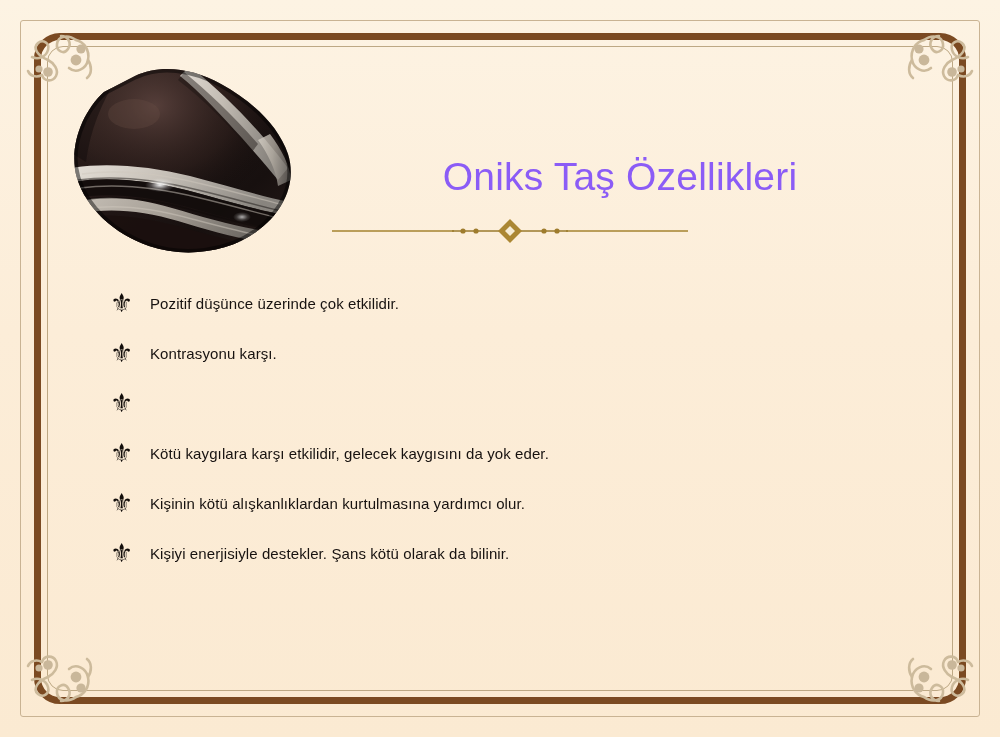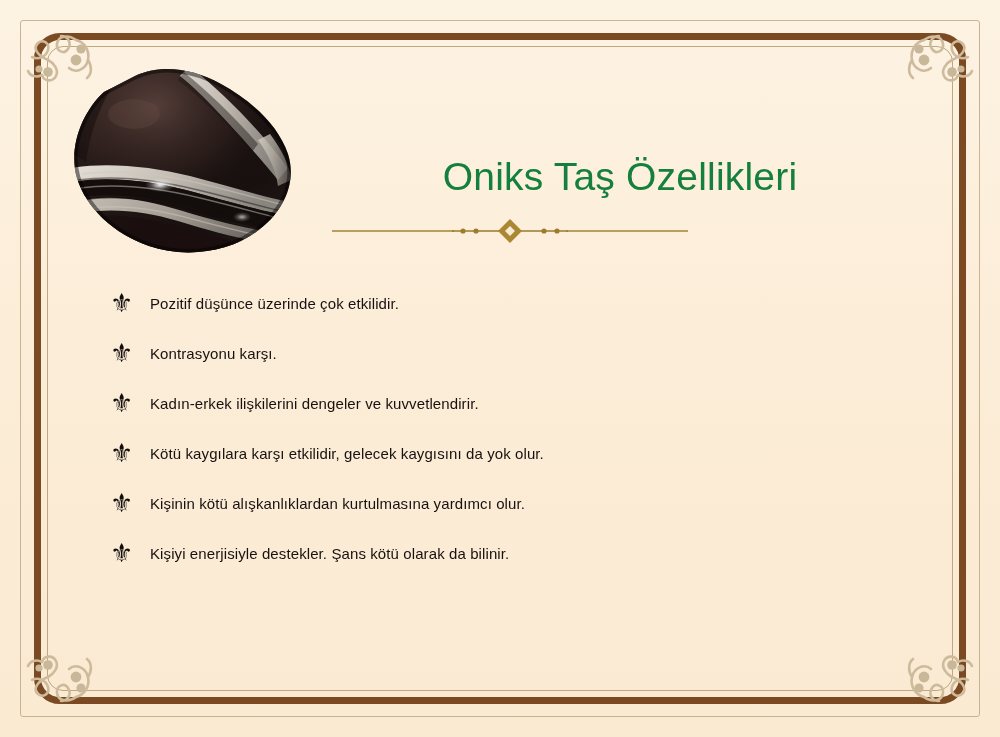--- a/index.html
+++ b/index.html
@@ -88,21 +88,21 @@
   
   #title {
     position: absolute;
     left: 300px;
     top: 155px;
     width: 640px;
     text-align: center;
     font-size: 39px;
     font-weight: 400;
     letter-spacing: 0.2px;
-    color: #15803d;
+    color: #8b5cf6;
     font-family: "Liberation Sans", sans-serif;
     white-space: nowrap;
   }
 
   
   #divider {
     position: absolute;
     left: 332px;
     top: 218px;
     width: 356px;
@@ -335,25 +335,24 @@
     <li>
       <span class="bullet">⚜</span>
       <span class="item-text">Pozitif düşünce üzerinde çok etkilidir.</span>
     </li>
     <li>
       <span class="bullet">⚜</span>
       <span class="item-text">Kontrasyonu karşı.</span>
     </li>
     <li>
       <span class="bullet">⚜</span>
-      <span class="item-text">Kadın-erkek ilişkilerini dengeler ve kuvvetlendirir.</span>
-    </li>
-    <li>
-      <span class="bullet">⚜</span>
-      <span class="item-text">Kötü kaygılara karşı etkilidir, gelecek kaygısını da yok olur.</span>
+    </li>
+    <li>
+      <span class="bullet">⚜</span>
+      <span class="item-text">Kötü kaygılara karşı etkilidir, gelecek kaygısını da yok eder.</span>
     </li>
     <li>
       <span class="bullet">⚜</span>
       <span class="item-text">Kişinin kötü alışkanlıklardan kurtulmasına yardımcı olur.</span>
     </li>
     <li>
       <span class="bullet">⚜</span>
       <span class="item-text">Kişiyi enerjisiyle destekler. Şans kötü olarak da bilinir.</span>
     </li>
   </ul>

